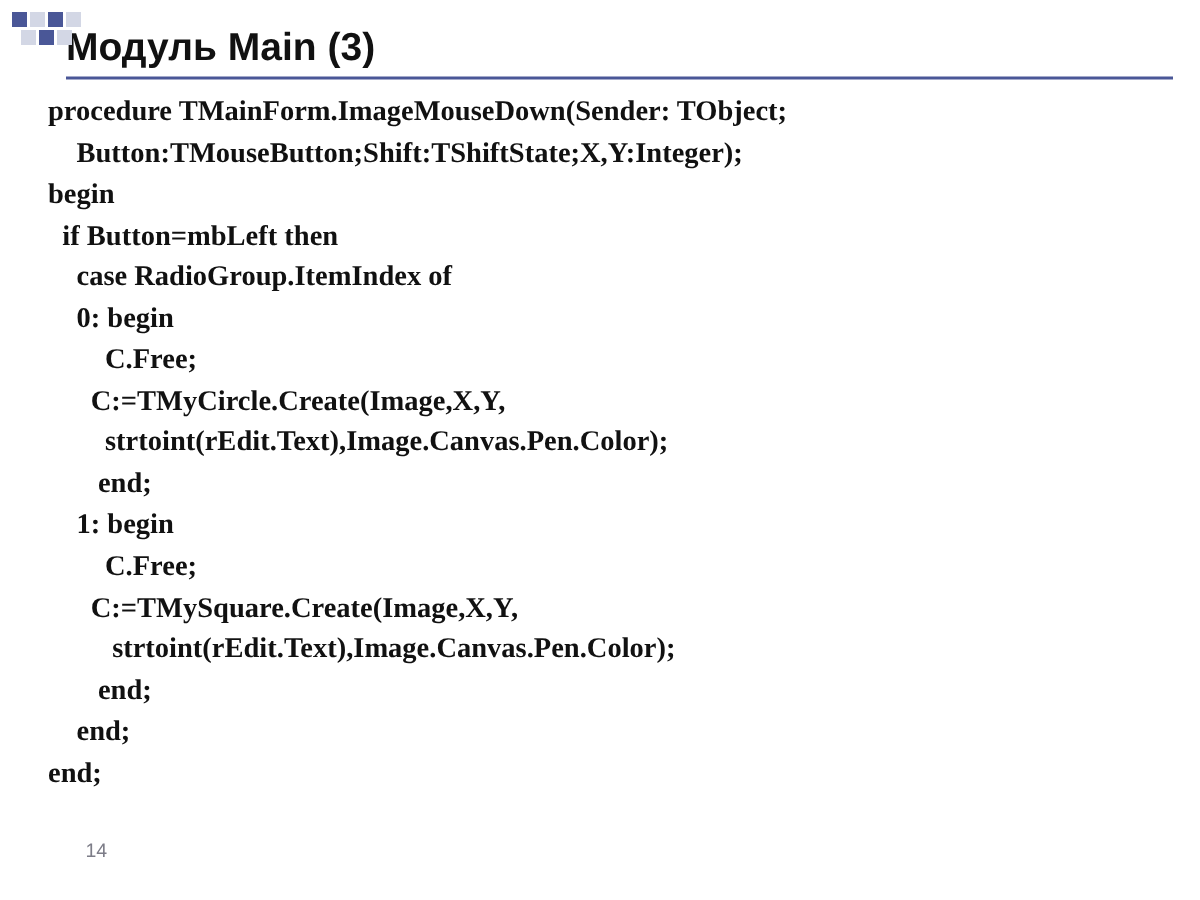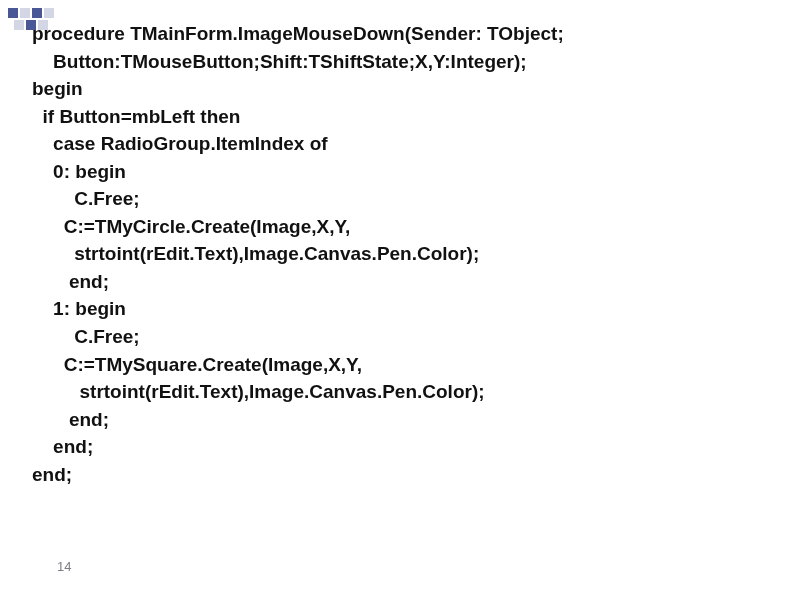--- a/index.html
+++ b/index.html
@@ -45,21 +45,21 @@
   }
   .title {
     font-size: 26px;
     font-weight: bold;
     color: #111;
     margin: 0;
   }
 
   .code-block {
     margin-top: 8px;
-    font-family: Liberation Sans, sans-serif;
+    font-family: Liberation Serif, serif;
     font-weight: bold;
     font-size: 19px;
     line-height: 1.45;
     color: #111;
     white-space: pre;
   }
 
   .page-num {
     position: absolute;
     left: 57px;
@@ -77,20 +77,23 @@
   <div class="header-deco">
     <div class="sq b1"></div>
     <div class="sq b2"></div>
     <div class="sq b3"></div>
     <div class="sq b4"></div>
     <div class="sq b5"></div>
     <div class="sq b6"></div>
     <div class="sq b7"></div>
   </div>
 
+  <div class="title-wrap">
+    <h1 class="title">Модуль Main (3)</h1>
+  </div>
 
   <div class="code-block"><span>procedure TMainForm.ImageMouseDown(Sender: TObject;</span>
 <span>    Button:TMouseButton;Shift:TShiftState;X,Y:Integer);</span>
 <span>begin</span>
 <span>  if Button=mbLeft then</span>
 <span>    case RadioGroup.ItemIndex of</span>
 <span>    0: begin</span>
 <span>        C.Free;</span>
 <span>      C:=TMyCircle.Create(Image,X,Y,</span>
 <span>        strtoint(rEdit.Text),Image.Canvas.Pen.Color);</span>

